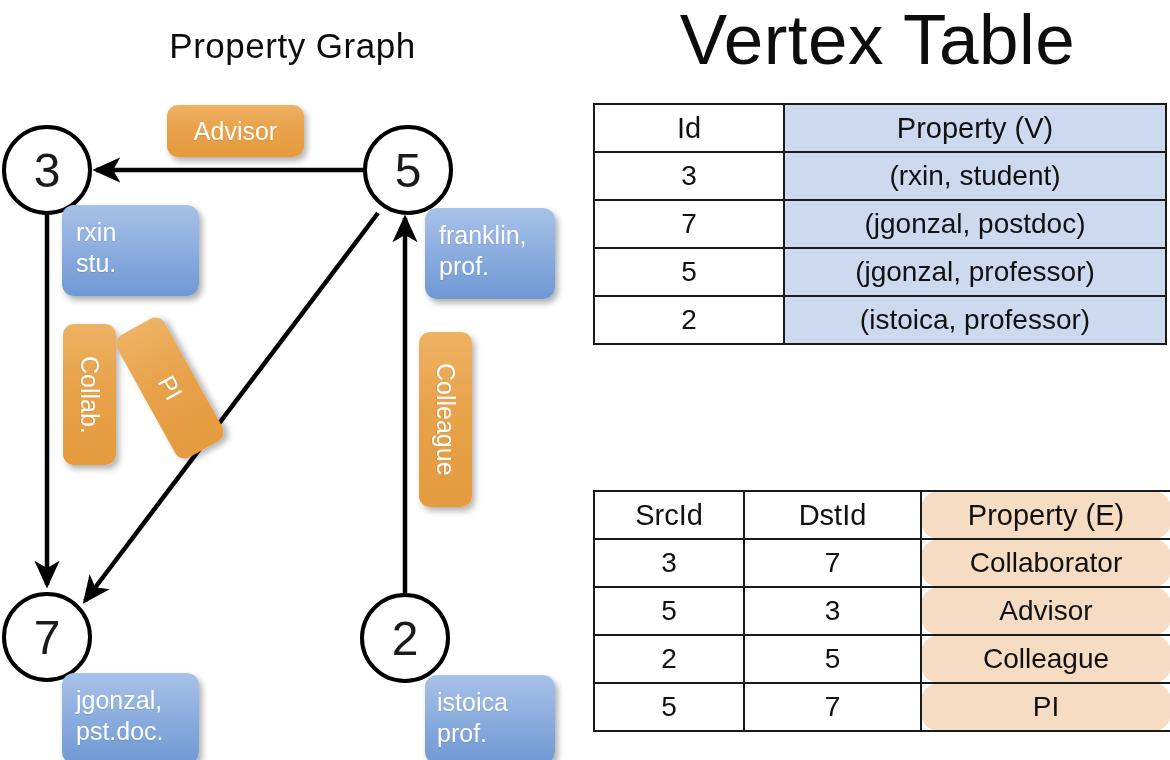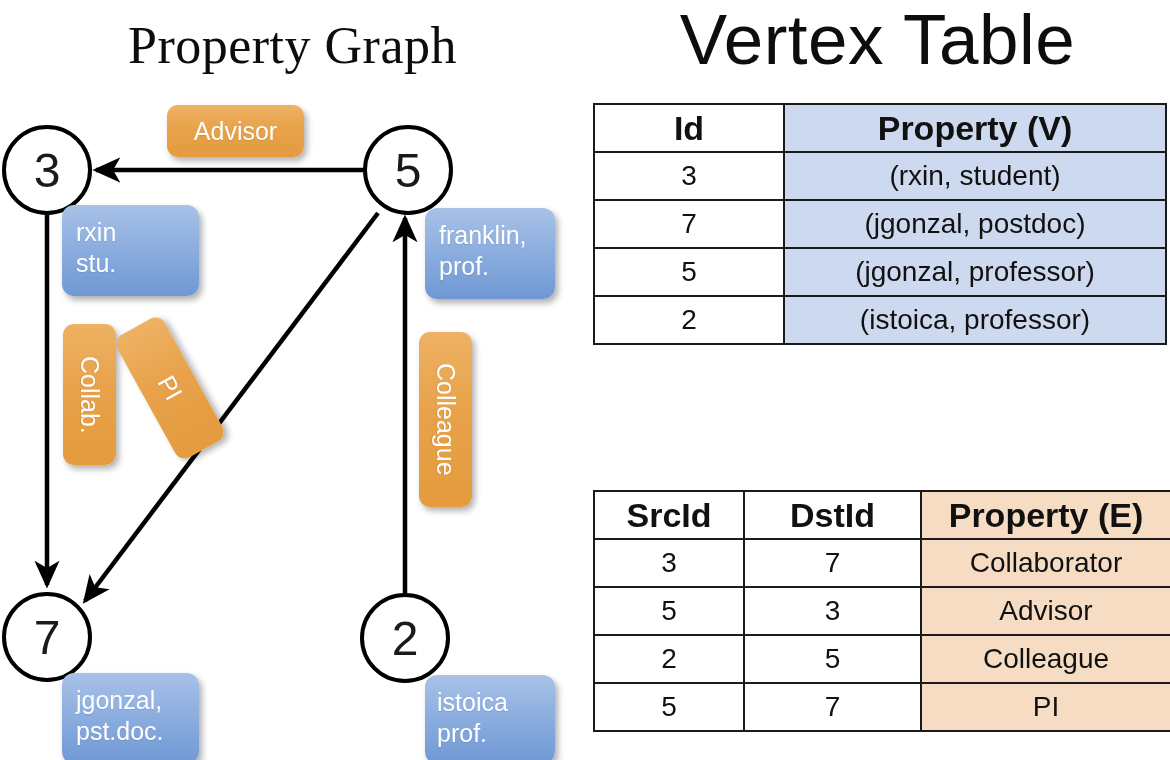--- a/index.html
+++ b/index.html
@@ -15,21 +15,21 @@
   
   .title{
     position:absolute;
     font-family:"Liberation Sans", sans-serif;
     font-weight:300;
     color:#0d0d0d;
     letter-spacing:.5px;
     white-space:nowrap;
     text-align:center;
   }
-  #title-property-graph{left:0;top:10px;width:585px;font-size:52px;line-height:72px;font-family:Liberation Serif, serif;}
+  #title-property-graph{left:0;top:10px;width:585px;font-size:35px;line-height:72px;}
   #title-vertex-table{left:585px;top:4px;width:585px;font-size:71px;line-height:72px;}
   #title-edge-table{left:585px;top:398px;width:585px;font-size:53px;line-height:72px;}
 
   
   #graph-svg{position:absolute;left:0;top:0;width:585px;height:760px;}
 
   
   .node{
     position:absolute;
     border:4px solid #000;
@@ -83,23 +83,23 @@
   table.dt td,table.dt th{
     border:2px solid #1a1a1a;
     text-align:center;
     font-weight:400;
     color:#111;
     font-size:28px;
     padding:0;
     height:46px;
     background:#fff;
   }
-  table.dt th{font-weight:700;font-size:34px;margin-left:48px;}
+  table.dt th{font-weight:400;font-size:29px;margin-left:48px;}
   .cell-blue{background:#ccd9ef !important;}
-  .cell-orange{background:#f5dcc3 !important;}
+  .cell-orange{background:#f5dcc3 !important;border-radius:18px;}
 
   #vertex-table{left:593px;top:103px;width:572px;}
   #edge-table{left:593px;top:490px;width:577px;}
 </style>
 </head>
 <body>
 
 <div class="stage">
 
   <div class="title" id="title-property-graph">Property Graph</div>

